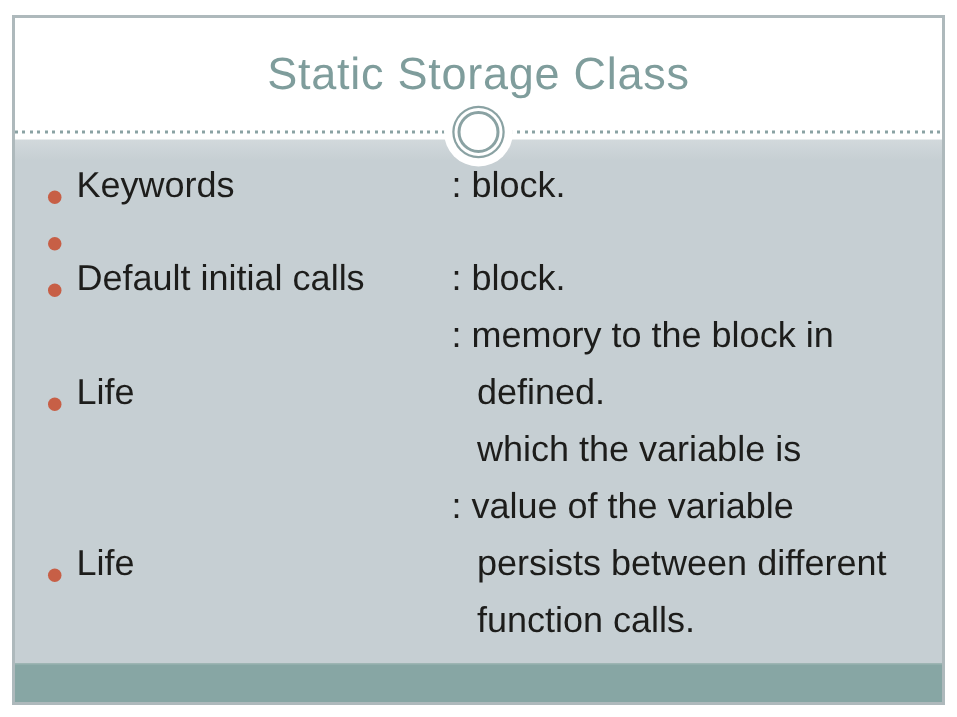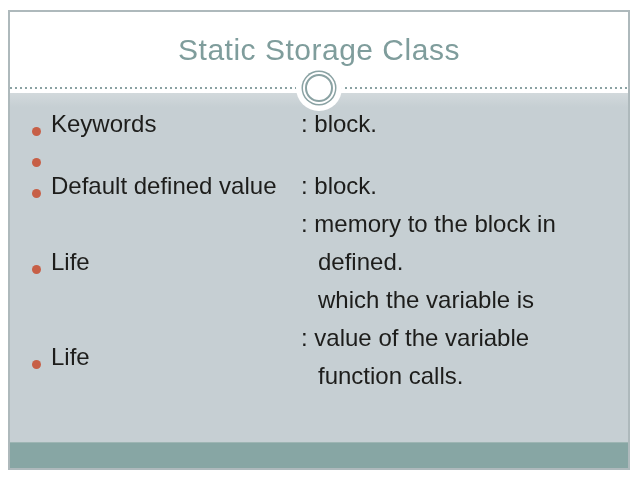--- a/index.html
+++ b/index.html
@@ -89,38 +89,39 @@
           <div class="label">Keywords</div>
           <div class="value">
             <div class="vline">: block.</div>
           </div>
         </div>
         <div class="row">
           <span class="bullet"></span>
         </div>
         <div class="row">
           <span class="bullet"></span>
-          <div class="label">Default defined value</div>
+          <div class="label">Default initial calls</div>
           <div class="value">
             <div class="vline">: block.</div>
           </div>
         </div>
         <div class="row">
           <span class="bullet"></span>
           <div class="label">Life</div>
           <div class="value">
             <div class="vline">: memory to the block in</div>
             <div class="vline cont">defined.</div>
             <div class="vline cont">which the variable is</div>
           </div>
         </div>
         <div class="row">
           <span class="bullet"></span>
           <div class="label">Life</div>
           <div class="value">
             <div class="vline">: value of the variable</div>
+            <div class="vline cont">persists between different</div>
             <div class="vline cont">function calls.</div>
           </div>
         </div>
       </div>
     <div class="footer-bar"></div>
   </div>
 </div>
 
 </body></html>

